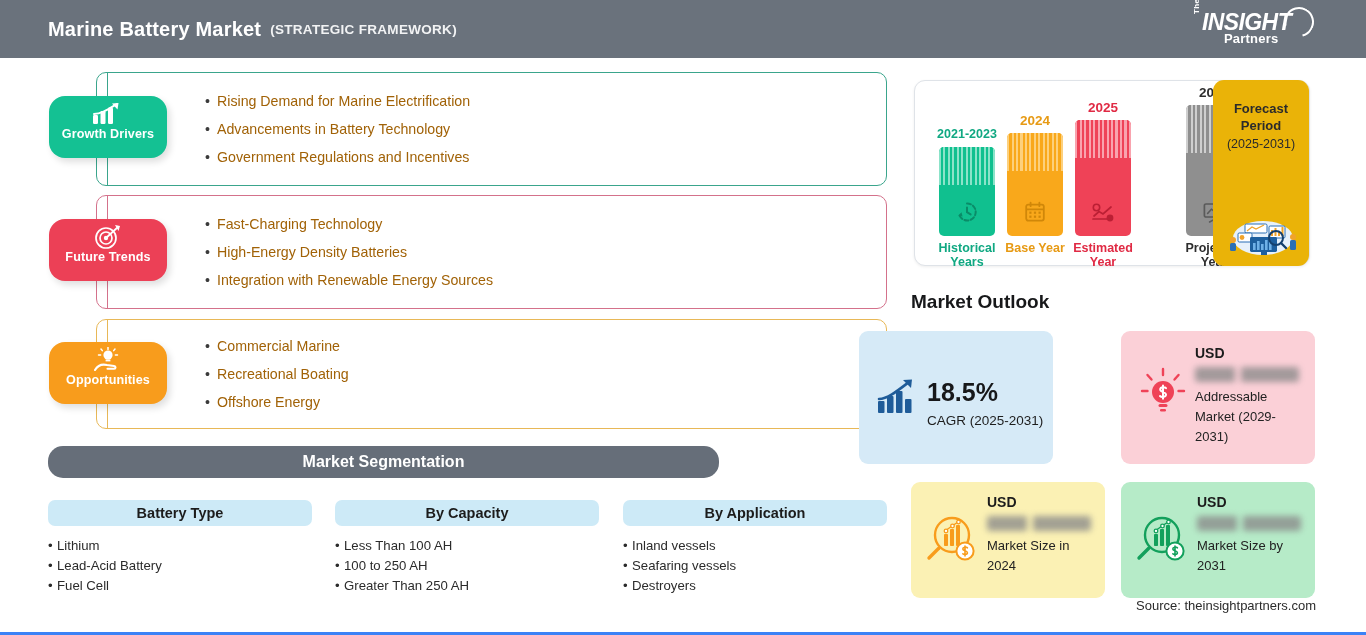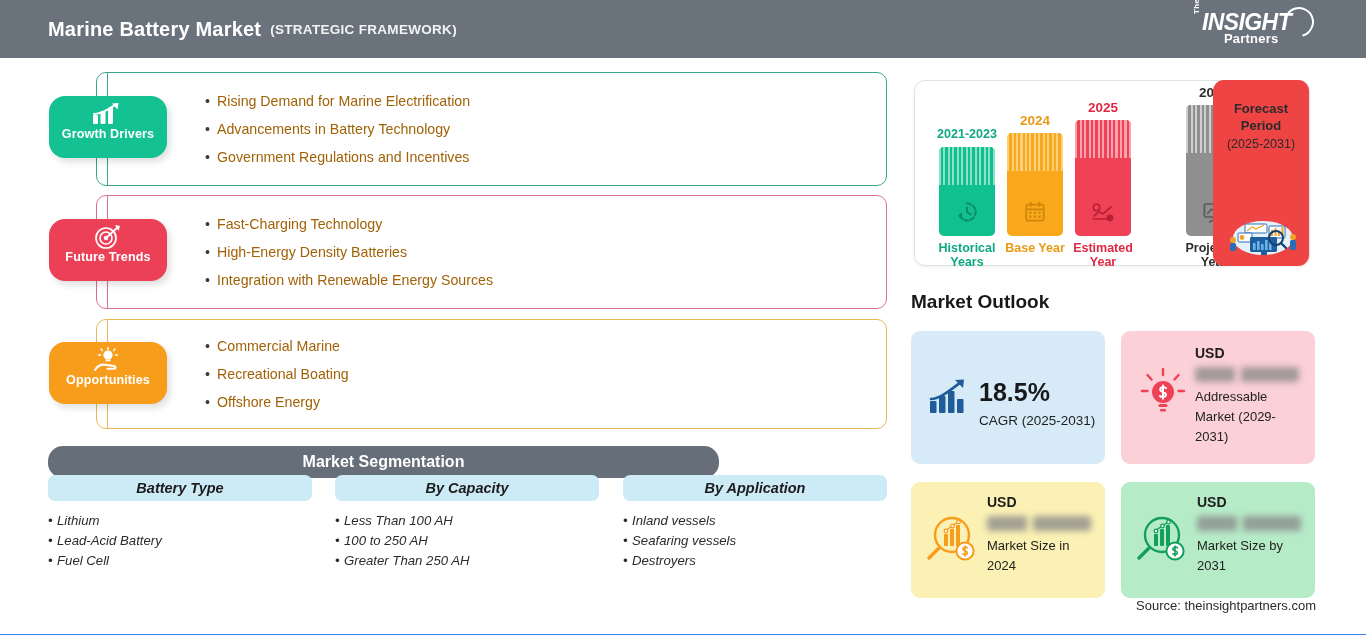--- a/index.html
+++ b/index.html
@@ -3,21 +3,21 @@
 <meta charset="utf-8">
 <style>
   html,body{margin:0;padding:0;}
   body{
     width:1366px;height:635px;
     background:#ffffff;
     font-family:"Liberation Sans","DejaVu Sans",sans-serif;
     overflow:hidden;
     position:relative;
   }
-  .page{position:relative;width:1366px;height:635px;background:#fff;box-sizing:border-box;border-bottom:1px solid #3b82f6;}
+  .page{position:relative;width:1366px;height:635px;background:#fff;box-sizing:border-box;border-bottom:3px solid #3b82f6;}
 
   
   .header{
     position:absolute;left:0;top:0;width:1366px;height:58px;
     background:#6a727c;display:flex;align-items:center;
   }
   .header-title{
     margin-left:48px;color:#ffffff;font-size:20px;font-weight:bold;letter-spacing:.2px;
   }
   .header-sub{
@@ -73,40 +73,40 @@
   }
   .connector{position:absolute;width:1.2px;z-index:1;}
 
   
   .seg-header{
     position:absolute;left:48px;top:446px;width:671px;height:32px;
     background:#666e79;border-radius:15px;
     display:flex;align-items:center;justify-content:center;
     color:#fff;font-size:16px;font-weight:bold;
   }
-  .seg-col{position:absolute;top:475px;font-style:italic;}
+  .seg-col{position:absolute;top:500px;}
   .seg-title{
     height:26px;background:#cdeaf7;border-radius:7px;
     display:flex;align-items:center;justify-content:center;
     color:#1c1c1c;font-size:14.5px;font-weight:bold;
   }
   .seg-list{margin-top:10px;}
   .seg-item{font-size:13.2px;color:#2b2b2b;line-height:20px;white-space:nowrap;}
   .seg-item::before{content:"\2022";display:inline-block;width:9px;color:#2b2b2b;}
 
   
   .years-panel{
     position:absolute;left:914px;top:80px;width:396px;height:186px;
     background:#fff;border:1px solid #dfe3e8;border-radius:11px;
     box-shadow:0 1px 3px rgba(0,0,0,.07);
     box-sizing:border-box;
   }
   .forecast-box{
     position:absolute;right:0px;top:-1px;width:96px;height:186px;
-    background:#ef4444;border-radius:11px;
+    background:#eab308;border-radius:11px;
     box-sizing:border-box;
   }
   .forecast-t{
     text-align:center;color:#2b2b2b;font-size:13px;font-weight:bold;line-height:17px;margin-top:20px;
   }
   .forecast-y{
     text-align:center;color:#2b2b2b;font-size:12.5px;margin-top:3px;
   }
   .fc-illus{position:absolute;left:6px;bottom:10px;width:84px;height:46px;}
 
@@ -366,21 +366,21 @@
             <rect x="11" y="33" width="6" height="8" rx="1.6" fill="#2a6fb5"></rect>
           <circle cx="74" cy="27" r="3" fill="#f0a32a"></circle>
             <rect x="71" y="30" width="6" height="10" rx="1.6" fill="#2a6fb5"></rect>
         </svg>
       </div>
     </div>
   </div>
 
   <div class="mo-title">Market Outlook</div>
 
-  <div class="mo-card" style="left:911px;top:331px;width:194px;height:133px;background:#d6eaf7;">
+  <div class="mo-card" style="left:859px;top:331px;width:194px;height:133px;background:#d6eaf7;">
     <div class="ic" style="left:17px;top:48px;">
       <svg width="44" height="36" viewBox="0 0 44 36">
         <rect x="2" y="22" width="6.5" height="12" rx="1" fill="#1f5c99"></rect>
         <rect x="11" y="17" width="6.5" height="17" rx="1" fill="#1f5c99"></rect>
         <rect x="20" y="12" width="6.5" height="22" rx="1" fill="#1f5c99"></rect>
         <rect x="29" y="20" width="6.5" height="14" rx="1" fill="#1f5c99"></rect>
         <path d="M3 20 C11 20, 20 13, 33 3" stroke="#1f5c99" stroke-width="2.6" fill="none" stroke-linecap="round"></path>
         <path d="M27 1 L36 0.5 L35 9 Z" fill="#1f5c99"></path>
       </svg>
     </div>

